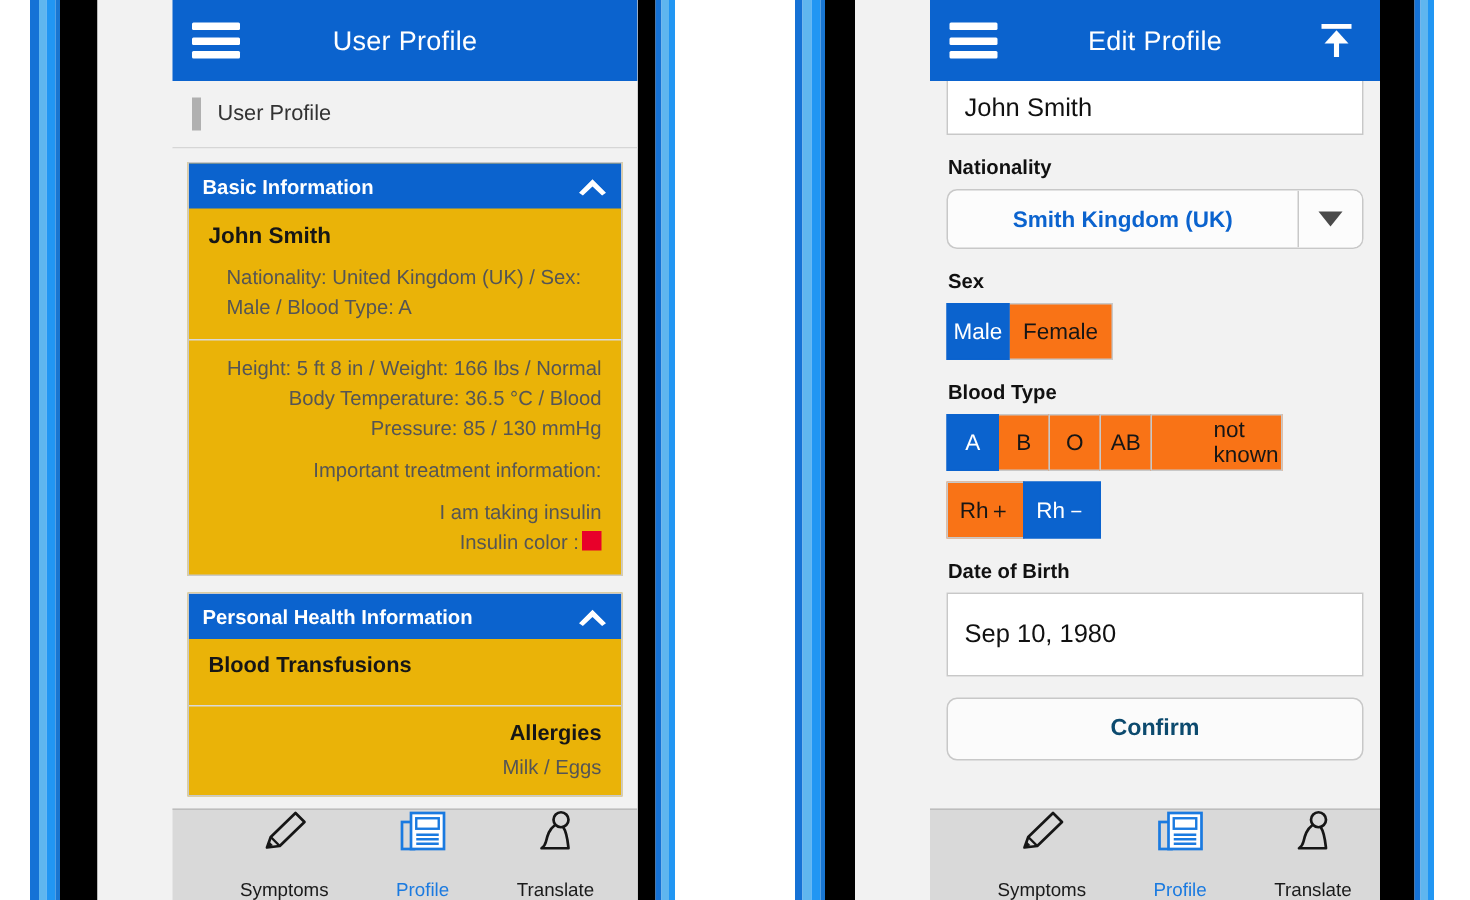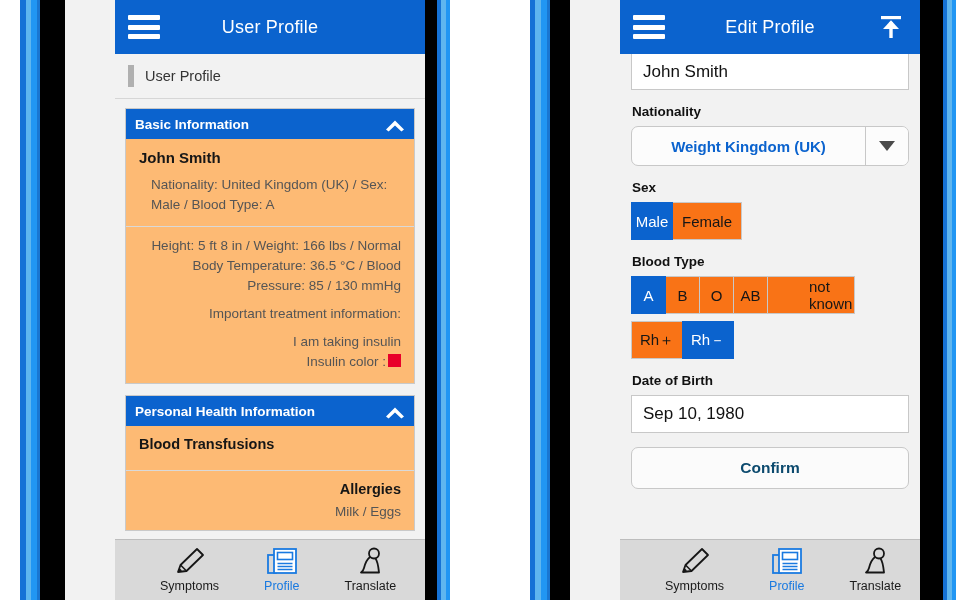--- a/index.html
+++ b/index.html
@@ -63,47 +63,47 @@
               display:flex;align-items:center;padding-left:13px;flex:0 0 auto;}
   .bc-mark{width:6px;height:22px;background:#b0b0b0;margin-right:11px;}
   .bc-text{font-size:14.5px;color:#333;}
 
   
   .body-scroll{flex:1 1 auto;overflow:hidden;background:#f2f2f2;
                padding:9px 10px 0 10px;box-sizing:border-box;}
   .body-scroll.edit{padding:0 11px 0 11px;}
 
   
-  .card{background:#fdba74;border:1px solid #c9c9c9;margin-bottom:11px;}
+  .card{background:#eab308;border:1px solid #c9c9c9;margin-bottom:11px;}
   .card-head{background:#0b63ce;height:30px;display:flex;align-items:center;
              padding:0 9px;justify-content:space-between;}
   .card-head .t{color:#fff;font-size:13.5px;font-weight:bold;}
   .chev{width:20px;height:13px;}
   .card-sec{padding:9px 13px 11px 13px;border-bottom:1px solid #d9d9d9;}
   .card-sec:last-child{border-bottom:none;text-align:right;}
   .name-line{font-size:15px;font-weight:bold;color:#161616;margin:1px 0 9px 0;}
   .sub-line{font-size:13.5px;color:#555;line-height:20px;padding-left:12px;}
   .para{font-size:13.5px;color:#555;line-height:20px;padding-left:12px;margin-bottom:8px;}
   .para:last-child{margin-bottom:0;}
   .swatch{display:inline-block;width:13px;height:13px;background:#e8002a;
           vertical-align:-1px;margin-left:2px;}
   .sec-title{font-size:14.5px;font-weight:bold;color:#161616;margin:1px 0 7px 0;}
   .sec-value{font-size:13.5px;color:#555;padding-left:12px;}
 
   
   .tabbar{height:60px;flex:0 0 auto;background:#d9d9d9;border-top:1px solid #bdbdbd;
           display:flex;}
   .tab{flex:1;display:flex;flex-direction:column;align-items:center;
-       justify-content:center;gap:2px;cursor:pointer;padding-left:45px;}
+       justify-content:space-between;gap:2px;cursor:pointer;padding-left:45px;}
   .tab .lbl{font-size:12.5px;color:#1a1a1a;}
   .tab.active .lbl{color:#1a7ae0;}
   .tab svg{display:block;}
 
   
-  .field-input{background:#fff;border:1px solid #c8c8c8;height:38px;
+  .field-input{background:#fff;border:1px solid #c8c8c8;height:56px;
                display:flex;align-items:center;padding:0 11px;font-size:17px;color:#111;
                box-sizing:border-box;}
   .name-crop{height:37px;margin-top:-1px;}
   .flabel{font-size:13.5px;font-weight:bold;color:#111;margin:14px 0 7px 1px;}
   .select-wrap{display:flex;height:38px;background:#fcfcfc;border:1px solid #c8c8c8;
                border-radius:7px;overflow:hidden;}
   .select-val{flex:1;display:flex;align-items:center;justify-content:center;
               color:#0b63ce;font-size:15px;font-weight:bold;}
   .select-arrow{width:42px;border-left:1px solid #c8c8c8;display:flex;
                 align-items:center;justify-content:center;background:#fcfcfc;}
@@ -282,21 +282,21 @@
         </div>
 
         <div class="body-scroll edit">
 
           <div class="field-input name-crop">
             <span>John Smith</span>
           </div>
 
           <div class="flabel">Nationality</div>
           <div class="select-wrap">
-            <div class="select-val">Weight Kingdom (UK)</div>
+            <div class="select-val">Smith Kingdom (UK)</div>
             <div class="select-arrow">
               <span class="caret"></span>
             </div>
           </div>
 
           <div class="flabel">Sex</div>
           <div class="seg-row">
             <div class="seg-btn w-sex sel">Male</div>
             <div class="seg-btn w-sexf">Female</div>
           </div>

